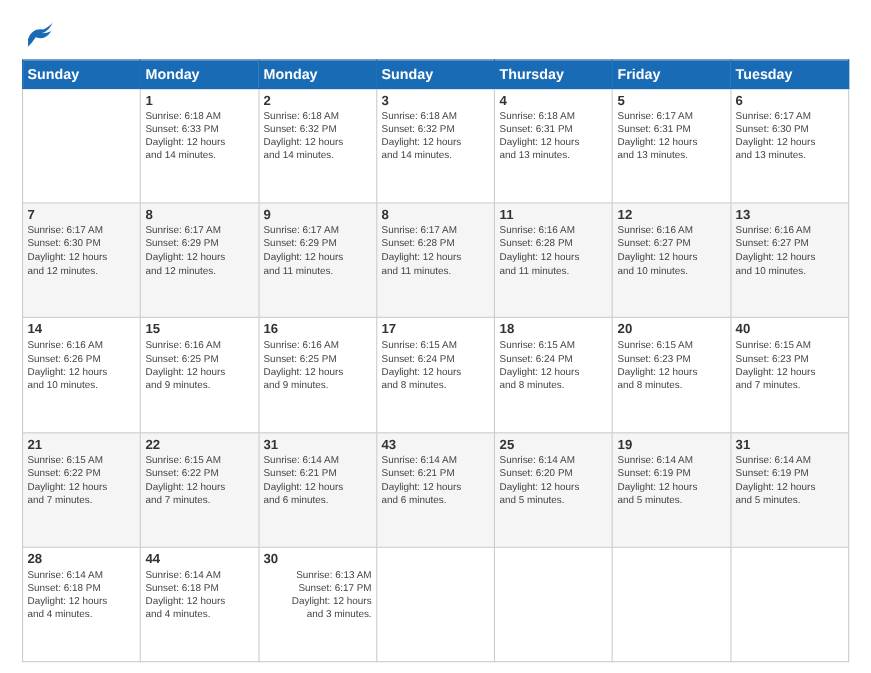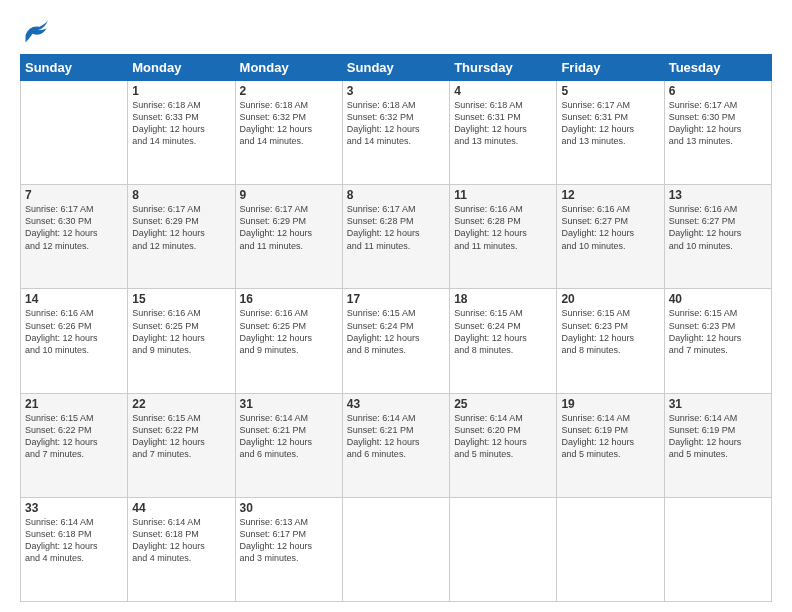--- a/index.html
+++ b/index.html
@@ -327,36 +327,36 @@
           <td>
             <span class="day-num">31</span>
             <div class="day-info" style="white-space: pre-line;">Sunrise: 6:14 AM
 Sunset: 6:19 PM
 Daylight: 12 hours
 and 5 minutes.</div>
           </td>
         </tr>
         <tr>
           <td>
-            <span class="day-num">33</span>
+            <span class="day-num">28</span>
             <div class="day-info" style="white-space: pre-line;">Sunrise: 6:14 AM
 Sunset: 6:18 PM
 Daylight: 12 hours
 and 4 minutes.</div>
           </td>
           <td>
             <span class="day-num">44</span>
             <div class="day-info" style="white-space: pre-line;">Sunrise: 6:14 AM
 Sunset: 6:18 PM
 Daylight: 12 hours
 and 4 minutes.</div>
           </td>
           <td>
             <span class="day-num">30</span>
-            <div class="day-info" style="white-space: pre-line;">Sunrise: 6:13 AM
+            <div class="day-info" style="white-space: pre-line; text-align: right;">Sunrise: 6:13 AM
 Sunset: 6:17 PM
 Daylight: 12 hours
 and 3 minutes.</div>
           </td>
           <td class="empty"></td>
           <td class="empty"></td>
           <td class="empty"></td>
           <td class="empty"></td>
         </tr>
       </tbody>

